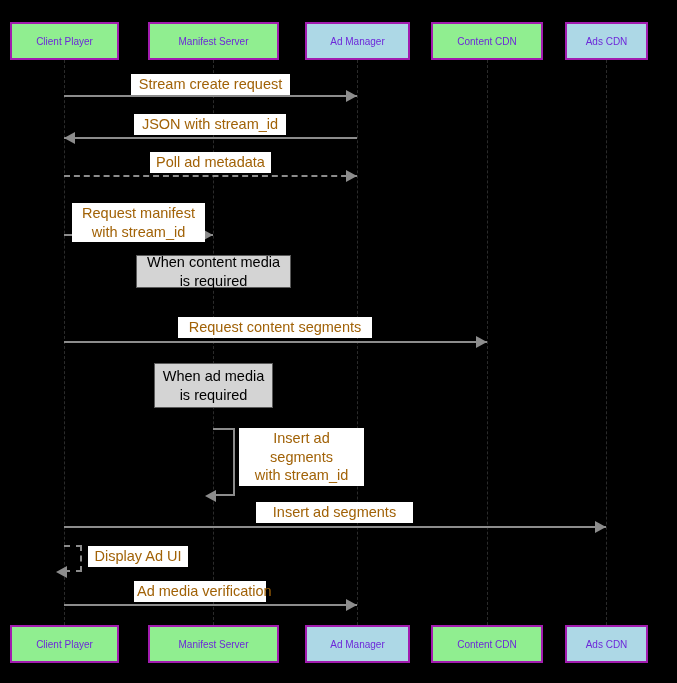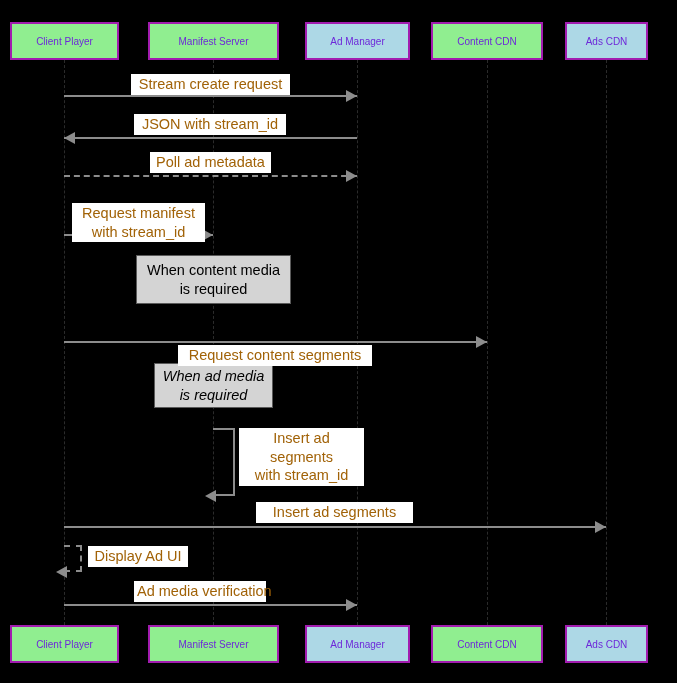--- a/index.html
+++ b/index.html
@@ -137,40 +137,40 @@
     </div>
     <div class="participant" style="left: 305px; top: 625px; width: 105px; height: 38px; background: rgb(173, 216, 230);">
       <span>Ad Manager</span>
     </div>
     <div class="participant" style="left: 431px; top: 625px; width: 112px; height: 38px; background: rgb(144, 238, 144);">
       <span>Content CDN</span>
     </div>
     <div class="participant" style="left: 565px; top: 625px; width: 83px; height: 38px; background: rgb(173, 216, 230);">
       <span>Ads CDN</span>
     </div>
-    <div class="note" style="left: 136px; top: 255px; width: 155px; height: 49px;"><span>When content media
+    <div class="note" style="left: 136px; top: 255px; width: 155px; height: 33px;"><span>When content media
 is required</span></div>
-    <div class="note" style="left: 154px; top: 363px; width: 119px; height: 45px; font-style: italic;"><span>When ad media
+    <div class="note" style="left: 154px; top: 363px; width: 119px; height: 45px;"><span>When ad media
 is required</span></div>
     <div class="msg-line" style="left: 64px; top: 95px; width: 293px;"></div>
     <div class="arrowhead right" style="top: 90px; left: 346px;"></div>
     <div class="msg-label" style="left: 131px; top: 74px; width: 159px;">Stream create request</div>
     <div class="msg-line" style="left: 64px; top: 137px; width: 293px;"></div>
     <div class="arrowhead left" style="top: 132px; left: 64px;"></div>
     <div class="msg-label" style="left: 134px; top: 114px; width: 152px;">JSON with stream_id</div>
     <div class="msg-line dashed" style="left: 64px; top: 175px; width: 293px;"></div>
     <div class="arrowhead right" style="top: 170px; left: 346px;"></div>
     <div class="msg-label" style="left: 150px; top: 152px; width: 121px;">Poll ad metadata</div>
     <div class="msg-line" style="left: 64px; top: 234px; width: 149px;"></div>
     <div class="arrowhead right" style="top: 229px; left: 202px;"></div>
     <div class="msg-label" style="left: 72px; top: 183px; width: 133px; margin-top: 20px;">Request manifest
 with stream_id</div>
     <div class="msg-line" style="left: 64px; top: 341px; width: 423px;"></div>
     <div class="arrowhead right" style="top: 336px; left: 476px;"></div>
-    <div class="msg-label" style="left: 178px; top: 317px; width: 194px; margin-top: 28px;">Request content segments</div>
+    <div class="msg-label" style="left: 178px; top: 317px; width: 194px;">Request content segments</div>
     <div class="msg-line" style="left: 64px; top: 526px; width: 542px;"></div>
     <div class="arrowhead right" style="top: 521px; left: 595px;"></div>
     <div class="msg-label" style="left: 256px; top: 502px; width: 157px;">Insert ad segments</div>
     <div class="msg-line" style="left: 64px; top: 604px; width: 293px;"></div>
     <div class="arrowhead right" style="top: 599px; left: 346px;"></div>
     <div class="msg-label" style="left: 134px; top: 581px; width: 132px;">Ad media verification</div>
     <div class="selfloop" style="left: 213px; top: 428px; width: 22px; height: 68px;"></div>
     <div class="arrowhead left" style="left: 205px; top: 490px;"></div>
     <div class="msg-label" style="left: 239px; top: 428px; width: 125px;">Insert ad
 segments

